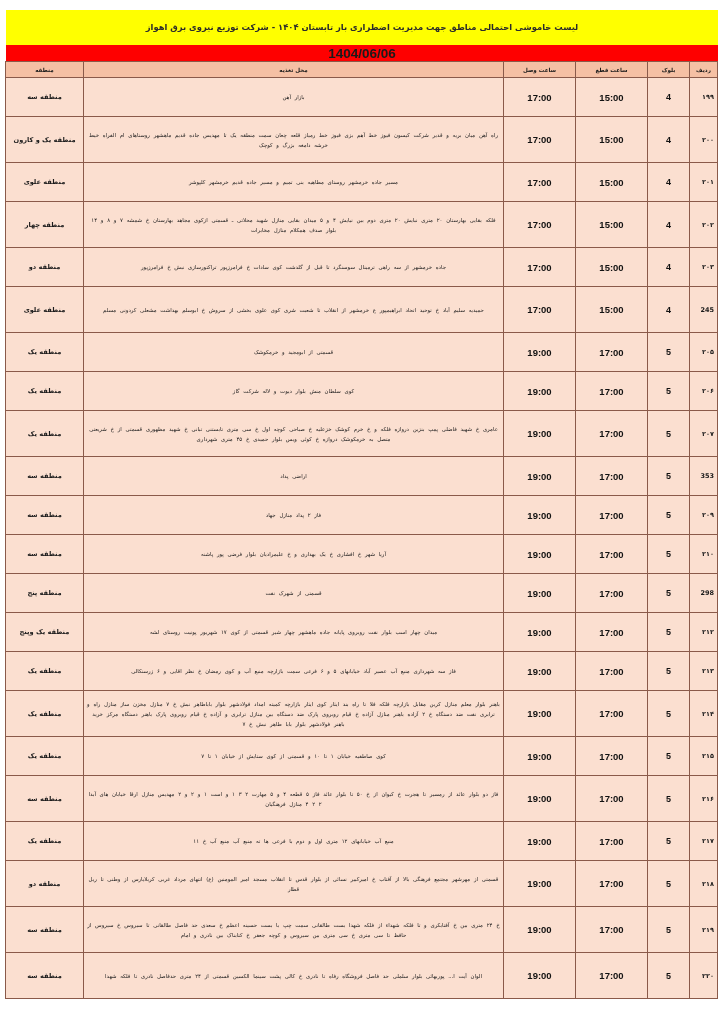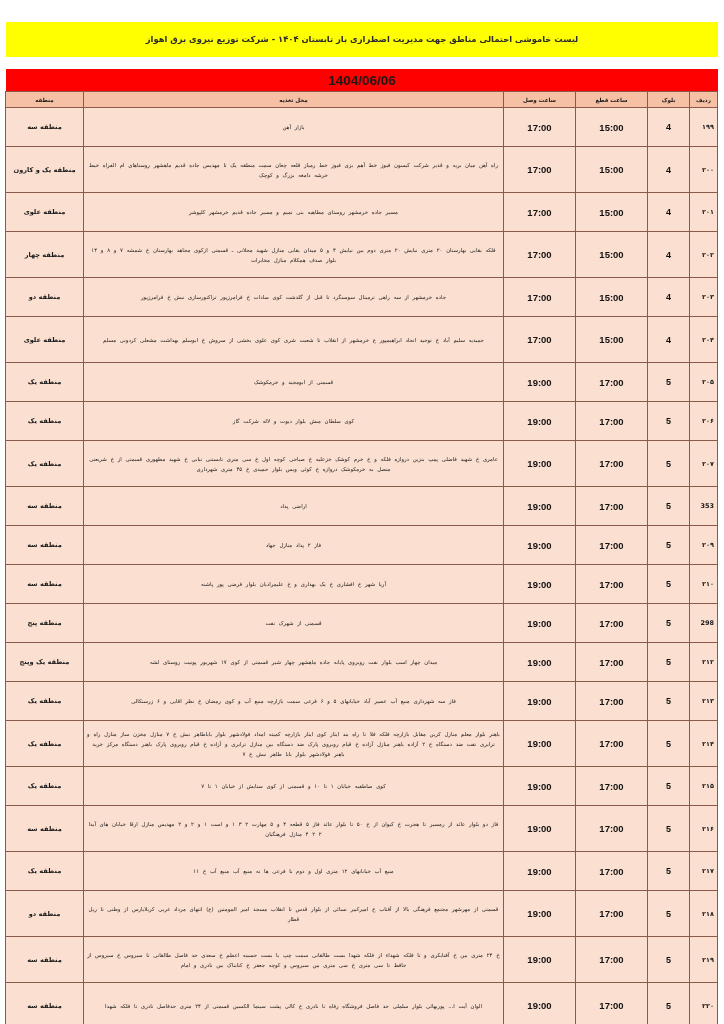--- a/index.html
+++ b/index.html
@@ -21,40 +21,40 @@
     box-sizing: border-box;
     padding: 10px 0 0 0;
     background: #ffffff;
     position: relative;
   }
 
   
   .title-band {
     background: #ffff00;
     height: 34px;
-    margin: 12px 6px;
+    margin: 0 6px;
     display: flex;
     align-items: center;
     justify-content: center;
     text-align: center;
     border-bottom: 1px solid #ffff00;
   }
   .title-band .title-text {
     font-size: 8.4px;
     font-weight: bold;
     color: #2b2b2b;
     direction: rtl;
     letter-spacing: 0.1px;
     line-height: 1.2;
   }
 
   
   .date-band {
     background: #fe0000;
-    height: 22px;
+    height: 16px;
     margin: 0 6px;
     display: flex;
     align-items: center;
     justify-content: center;
   }
   .date-band .date-text {
     font-size: 13.5px;
     font-weight: bold;
     color: #1a1a1a;
     direction: ltr;
@@ -204,21 +204,21 @@
           </tr>
           <tr class="row-std">
             <td class="radif">۲۰۳</td>
             <td class="block">4</td>
             <td class="time">15:00</td>
             <td class="time">17:00</td>
             <td class="location">جاده خرمشهر از سه راهی ترمینال سوسنگرد تا قبل از گلدشت   کوی سادات   خ فرامرزپور   تراکتورسازی نبش خ فرامرزپور</td>
             <td class="region">منطقه دو</td>
           </tr>
           <tr class="row-tall">
-            <td class="radif">۲۰۴</td>
+            <td class="radif">245</td>
             <td class="block">4</td>
             <td class="time">15:00</td>
             <td class="time">17:00</td>
             <td class="location">حمیدیه سلیم آباد خ توحید   اتحاد   ابراهیمپور   ع خرمشهر از انقلاب تا شعبت شری   کوی علوی بخشی از سروش   خ ابوسلم   بهداشت   مشعلی   کردونی   مسلم</td>
             <td class="region">منطقه علوی</td>
           </tr>
           <tr class="row-std">
             <td class="radif">۲۰۵</td>
             <td class="block">5</td>
             <td class="time">17:00</td>

